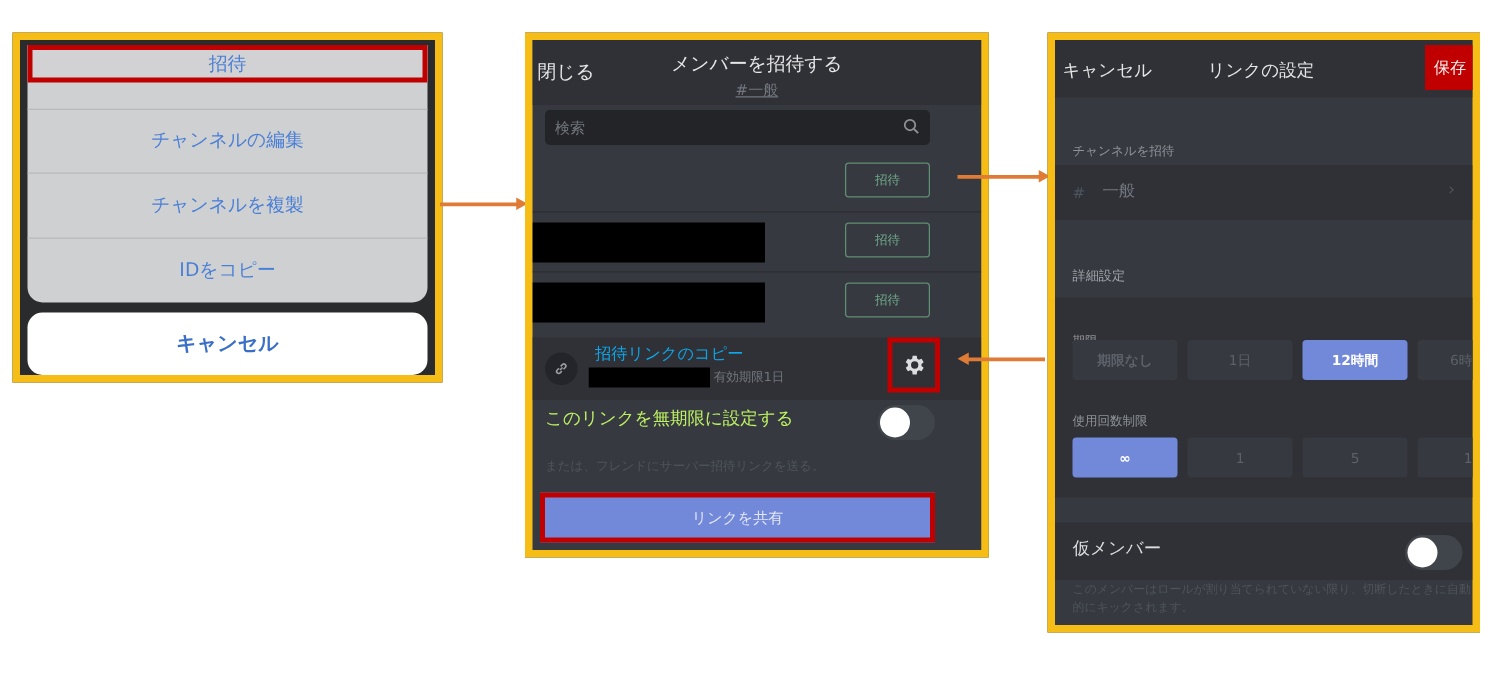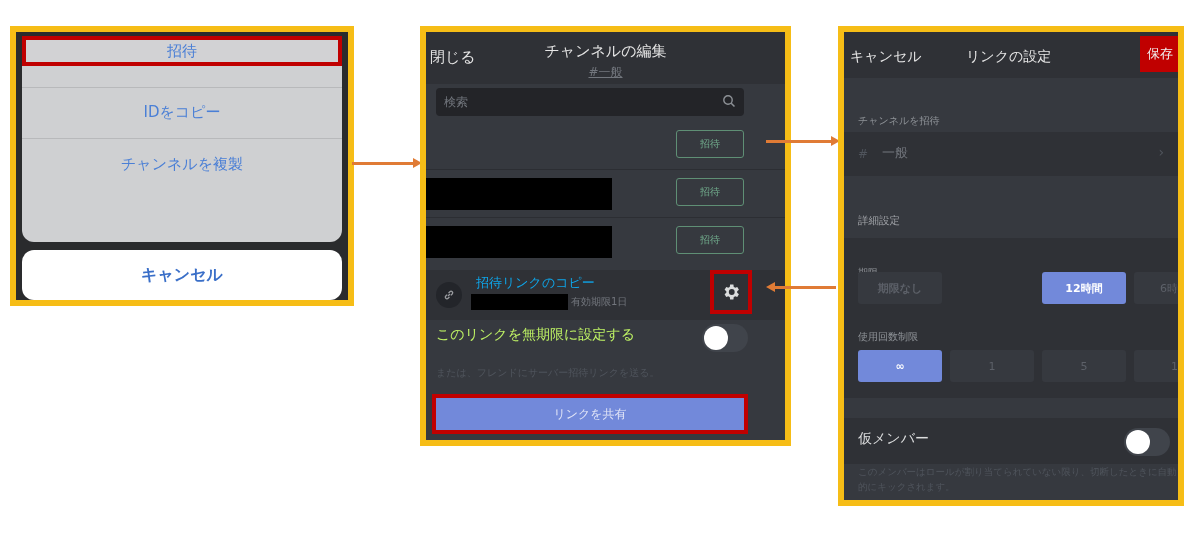--- a/index.html
+++ b/index.html
@@ -71,37 +71,40 @@
 <body>
 
 <div class="panel" id="p1">
   <div class="sheet">
     <div class="first-wrap">
       <div class="hl-box">
         <span>招待</span>
       </div>
     </div>
     <div class="sheet-item">
-      <span>IDをコピー</span>
+      <span>チャンネルの編集</span>
     </div>
     <div class="sheet-item">
       <span>チャンネルを複製</span>
+    </div>
+    <div class="sheet-item">
+      <span>IDをコピー</span>
     </div>
   </div>
   <div class="cancel">
     <span>キャンセル</span>
   </div>
 </div>
 
 <div class="arrow r" style="left:352px; top:162px; width:62px;"></div>
 
 <div class="panel" id="p2">
   <div class="hdr">
     <span class="close">閉じる</span>
-    <div class="title">チャンネルの編集</div>
+    <div class="title">メンバーを招待する</div>
     <div class="subtitle">#一般</div>
   </div>
   <div class="search">
     <span class="search-ph">検索</span>
     <svg class="search-icon" viewBox="0 0 14 14">
       <circle cx="6" cy="6" r="4.2" fill="none" stroke="#8e9297" stroke-width="1.4"></circle>
       <line x1="9.2" y1="9.2" x2="12.5" y2="12.5" stroke="#8e9297" stroke-width="1.5"></line>
     </svg>
   </div>
 
@@ -162,20 +165,21 @@
     <span class="hash">#</span>
     <span class="ch-name">一般</span>
     <span class="chev">›</span>
   </div>
 
   <span class="sec-label" style="top:182px; font-size:10.5px; color:#a0a3a8;">詳細設定</span>
 
   <div class="detail-body">
     <span class="sec-label" style="top:28px;">期限</span>
     <div class="opt" style="left:14px; top:34px; width:84px;font-weight:bold;">期限なし</div>
+    <div class="opt" style="left:106px; top:34px; width:84px;">1日</div>
     <div class="opt sel" style="left:198px; top:34px; width:84px;">12時間</div>
     <div class="opt" style="left:290px; top:34px; width:84px; justify-content:flex-end; padding-right:40px;">6時</div>
 
     <span class="sec-label" style="top:92px;">使用回数制限</span>
     <div class="opt sel" style="left:14px; top:112px; width:84px;">∞</div>
     <div class="opt" style="left:106px; top:112px; width:84px;">1</div>
     <div class="opt" style="left:198px; top:112px; width:84px;">5</div>
     <div class="opt" style="left:290px; top:112px; width:84px; justify-content:flex-end; padding-right:40px;">1</div>
   </div>
 

